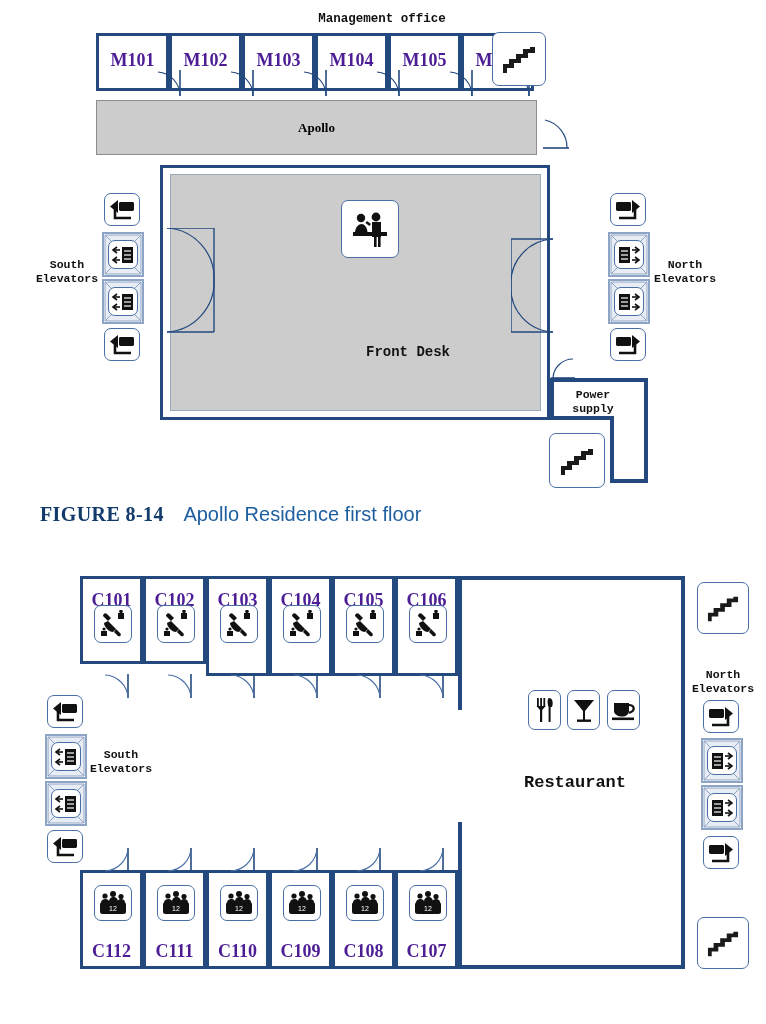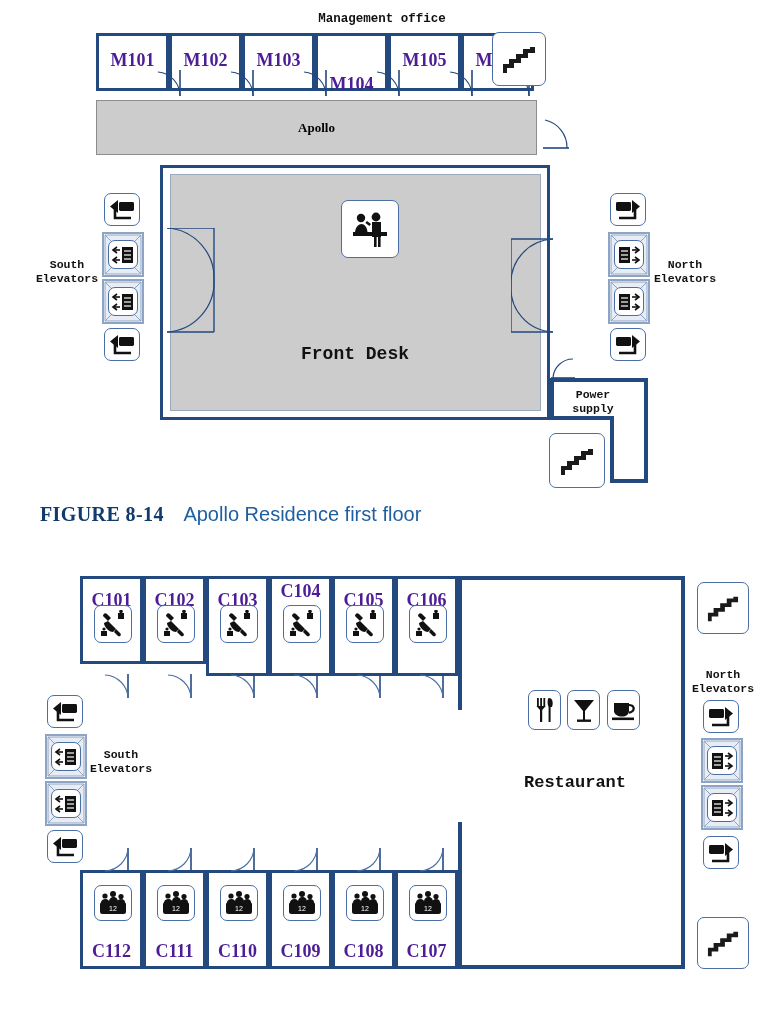--- a/index.html
+++ b/index.html
@@ -46,21 +46,21 @@
     <div class="room" style="left:96px;top:33px;width:73px;height:58px;">
       <div class="roomlabel" style="top:14px;">M101</div>
     </div>
     <div class="room" style="left:169px;top:33px;width:73px;height:58px;">
       <div class="roomlabel" style="top:14px;">M102</div>
     </div>
     <div class="room" style="left:242px;top:33px;width:73px;height:58px;">
       <div class="roomlabel" style="top:14px;">M103</div>
     </div>
     <div class="room" style="left:315px;top:33px;width:73px;height:58px;">
-      <div class="roomlabel" style="top:14px;margin-top:24px;">M104</div>
+      <div class="roomlabel" style="top:14px;">M104</div>
     </div>
     <div class="room" style="left:388px;top:33px;width:73px;height:58px;">
       <div class="roomlabel" style="top:14px;">M105</div>
     </div>
     <div class="room" style="left:461px;top:33px;width:73px;height:58px;">
       <div class="roomlabel" style="top:14px;">M106</div>
     </div>
 
     <svg class="door" style="left:156px;top:70px;" width="26" height="26">
       <path d="M24 26 A24 24 0 0 0 2 2" fill="none" stroke="#23497f" stroke-width="1.1"></path>
@@ -99,21 +99,21 @@
       <line x1="0" y1="30" x2="26" y2="30" stroke="#23497f" stroke-width="1.6"></line>
     </svg>
 
     <div class="hall" style="left:96px;top:100px;width:441px;height:55px;">
       <span>Apollo</span>
     </div>
 
     <div class="room" style="left:160px;top:165px;width:390px;height:255px;"></div>
     <div class="greyfill" style="left:170px;top:174px;width:371px;height:237px;"></div>
 
-    <div class="txt" style="left:260px;top:344px;width:190px;text-align:center;font-size:18px;">Front Desk</div>
+    <div class="txt" style="left:260px;top:344px;width:190px;text-align:right;font-size:14px;">Front Desk</div>
 
     <div class="tile" style="left:341px;top:200px;width:58px;height:58px;">
       <svg width="40" height="40" viewBox="0 0 40 40">
         <circle cx="11" cy="9" r="4.2" fill="#111"></circle>
         <circle cx="26" cy="8" r="4.4" fill="#111"></circle>
         <path d="M5 24 C5 18 9 15 11.5 15 C14.5 15 17 18 17.5 23 L5 24 Z" fill="#111"></path>
         <rect x="22" y="13" width="9" height="15" fill="#111"></rect>
         <rect x="24" y="27" width="2.6" height="11" fill="#111"></rect>
         <rect x="28" y="27" width="2.6" height="11" fill="#111"></rect>
         <rect x="3" y="23" width="34" height="4" fill="#111"></rect>
@@ -295,21 +295,21 @@
     <div class="room" style="left:80px;top:16px;width:63px;height:88px;">
       <div class="roomlabel" style="top:11px;">C101</div>
     </div>
     <div class="room" style="left:143px;top:16px;width:63px;height:88px;">
       <div class="roomlabel" style="top:11px;">C102</div>
     </div>
     <div class="room" style="left:206px;top:16px;width:63px;height:100px;">
       <div class="roomlabel" style="top:11px;">C103</div>
     </div>
     <div class="room" style="left:269px;top:16px;width:63px;height:100px;">
-      <div class="roomlabel" style="top:2px;">C104</div>
+      <div class="roomlabel" style="top:11px;">C104</div>
     </div>
     <div class="room" style="left:332px;top:16px;width:63px;height:100px;">
       <div class="roomlabel" style="top:11px;">C105</div>
     </div>
     <div class="room" style="left:395px;top:16px;width:63px;height:100px;">
       <div class="roomlabel" style="top:11px;">C106</div>
     </div>
 
     <div class="tile" style="left:94px;top:45px;width:38px;height:38px;">
       <svg width="28" height="28" viewBox="0 0 28 28">

